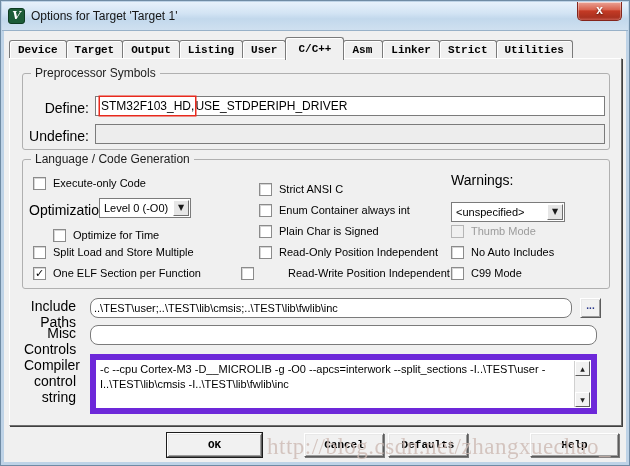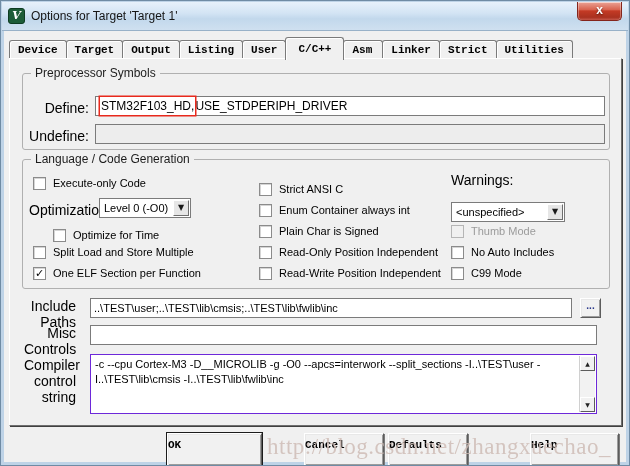--- a/index.html
+++ b/index.html
@@ -70,21 +70,21 @@
     position:absolute; top:-8px; left:8px; background:#f0f0f0; padding:0 4px;
     font-size:12px; color:#1c1c1c; white-space:nowrap;
   }
 
   
   .field {
     position:absolute; height:20px; background:#fff; border:1px solid #7b7b7b;
     font-size:12px; color:#000; line-height:18px; padding:0 3px;
     white-space:nowrap; overflow:visible;
   }
-  .field.small { font-size:11px; }
+  .field.small { font-size:11px;border-radius:8px; }
   .field.disabled { background:#ededed; }
   .lbl {
     position:absolute; font-size:14px; color:#000; text-align:right; line-height:1.15;
   }
   .redbox {
     display:inline-block; position:relative; padding:0 1px;
     box-shadow:0 0 0 1.5px #e8291c; margin-left:1px;
   }
 
   
@@ -104,38 +104,38 @@
     font-size:11px; line-height:18px; padding-left:4px; cursor:pointer;
   }
   .combo .dd {
     position:absolute; right:1px; top:1px; bottom:1px; width:16px;
     background:#e6e6e6; border:1px solid; border-color:#fff #6e6e6e #6e6e6e #fff;
     font:8px/14px "DejaVu Sans", sans-serif; text-align:center; color:#1a1a1a;
   }
 
   
   .btn3d {
-    position:absolute; height:33px; background:#f1f1f1;
+    position:absolute; height:24px; background:#f1f1f1;
     border:1px solid; border-color:#fff #5c5c5c #5c5c5c #fff;
     box-shadow: inset 1px 1px 0 #e8e8e8, inset -1px -1px 0 #9c9c9c, 1px 1px 0 #7a7a7a;
-    font:bold 11px/22px "Liberation Mono", monospace; color:#000;
+    font:bold 11px/22px "Liberation Mono", monospace; text-align:center; color:#000;
     cursor:pointer;
   }
   .btn3d.default { outline:1px solid #1c1c1c; }
   .mini-btn {
     position:absolute; width:21px; height:20px; background:#f1f1f1;
     border:1px solid; border-color:#fff #5c5c5c #5c5c5c #fff;
     box-shadow: inset 1px 1px 0 #e8e8e8, inset -1px -1px 0 #9c9c9c;
     font:bold 10px/14px "Liberation Sans", sans-serif; text-align:center; color:#2c3a8c;
     cursor:pointer;
   }
 
   
   .multibox {
-    position:absolute; background:#fff; border:1px solid #6d28d9;
+    position:absolute; background:#fff; border:6px solid #6d28d9;
   }
   .multibox .txt {
     position:absolute; left:4px; top:2px; right:20px; bottom:2px;
     font-size:11px; line-height:1.4; color:#000;
     overflow:hidden; overflow-wrap:anywhere;
   }
   .vscroll {
     position:absolute; right:1px; top:1px; bottom:1px; width:16px; background:#f2f2f2;
     border-left:1px solid #d0d0d0;
   }
@@ -223,21 +223,21 @@
         <span class="cblabel">Enum Container always int</span>
       </div>
       <div class="cbrow" style="left:236px; top:64px;">
         <span class="cbbox"></span>
         <span class="cblabel">Plain Char is Signed</span>
       </div>
       <div class="cbrow" style="left:236px; top:85px;">
         <span class="cbbox"></span>
         <span class="cblabel">Read-Only Position Independent</span>
       </div>
-      <div class="cbrow" style="left:236px; top:106px;">
+      <div class="cbrow" style="left:218px; top:106px;gap:27px;">
         <span class="cbbox"></span>
         <span class="cblabel">Read-Write Position Independent</span>
       </div>
 
       <div class="lbl" style="left:428px; top:12px; width:80px; text-align:left;">Warnings:</div>
       <div class="combo" style="left:428px; top:42px; width:114px;">
         <span>&lt;unspecified&gt;</span>
         <span class="dd">▼</span>
       </div>
       <div class="cbrow disabled" style="left:428px; top:64px;">

